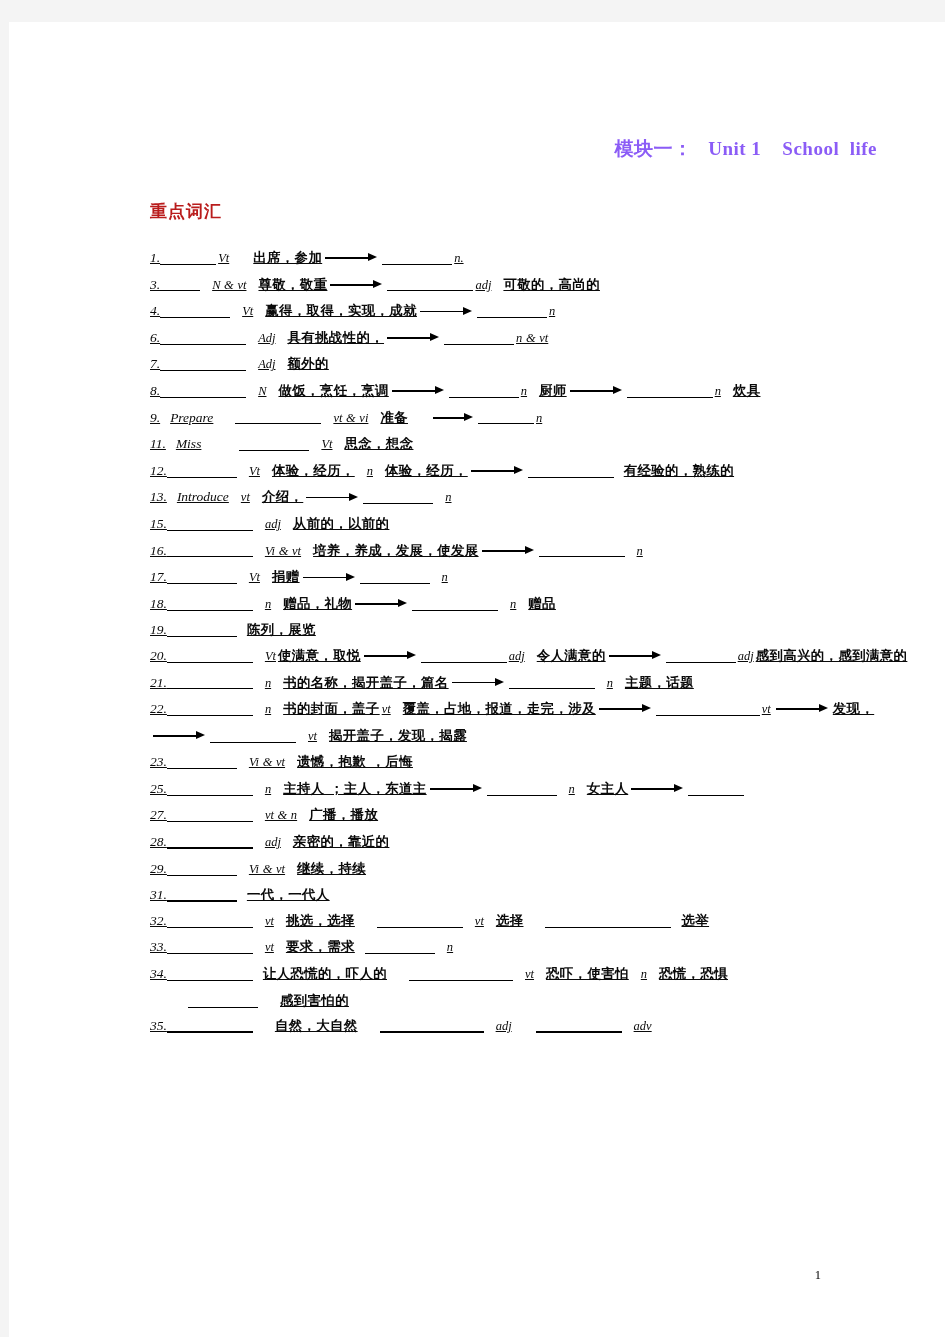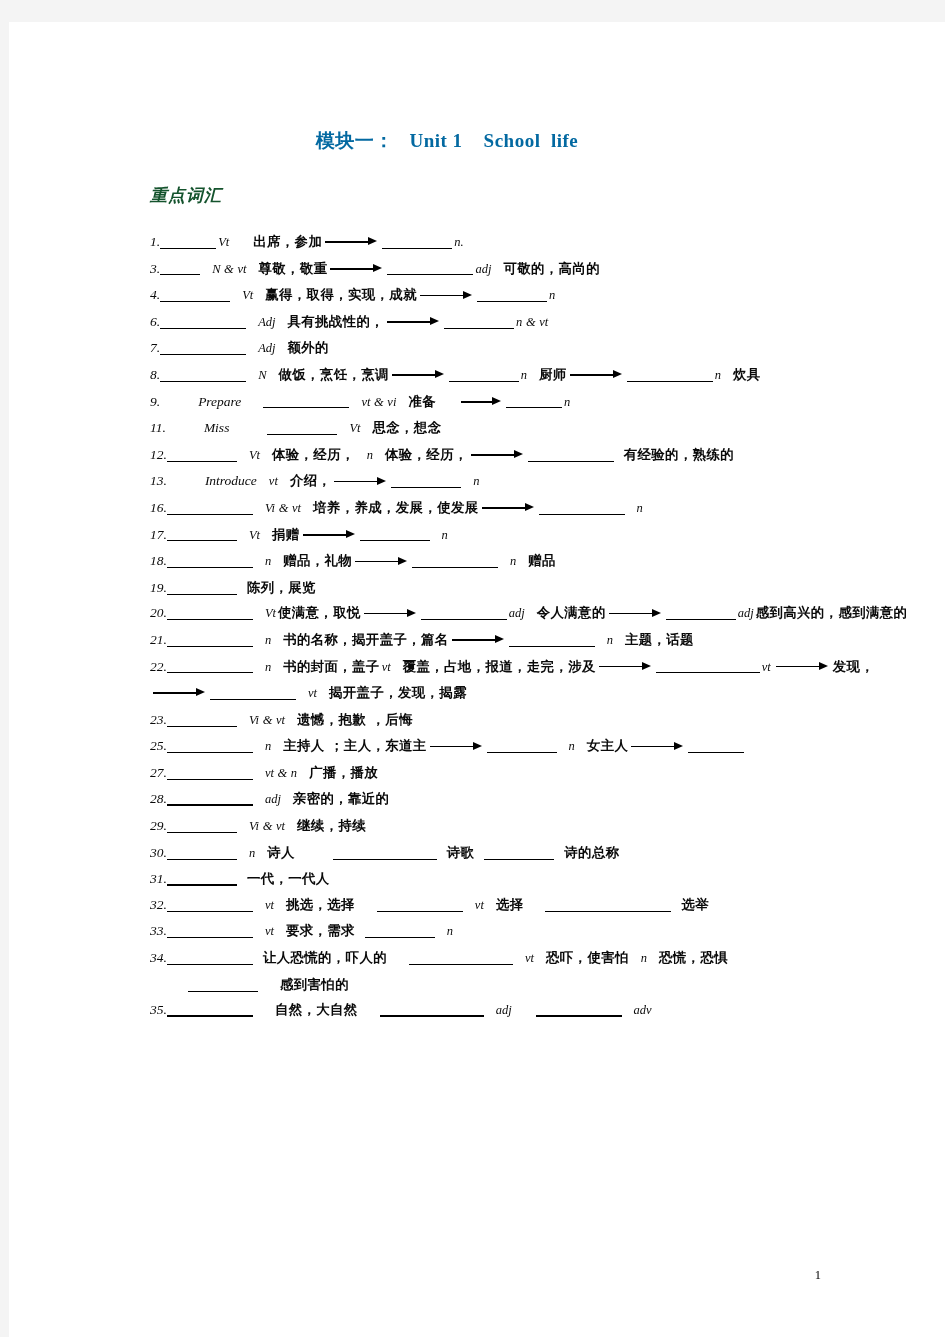--- a/index.html
+++ b/index.html
@@ -28,66 +28,65 @@
     background: #f4f4f4;
   }
   .page {
     position: absolute;
     left: 9px; top: 22px;
     width: 936px;
     height: 1315px;
     background: #ffffff;
   }
   .doc-title {
-    text-align: center;
+    text-align: right;
     font-family: "Liberation Serif", "DejaVu Serif", serif;
     font-weight: bold;
     font-size: 19px;
     letter-spacing: 0.5px;
-    margin: 0;
+    margin: 8px;
     padding-top: 106px;
     padding-right: 60px;
-    color: #0369a1;
+    color: #8b5cf6;
     white-space: pre;
   }
   .section-heading {
     font-family: "DejaVu Sans", "Liberation Sans", sans-serif;
     font-weight: bold;
     font-size: 17px;
-    color: #14532d;
+    color: #b91c1c;
     margin: 0;
     padding-left: 141px;
     padding-top: 30px;
     letter-spacing: 1px;
-    font-style: italic;
   }
   .entries {
     padding-left: 141px;
     padding-right: 30px;
     padding-top: 22px;
     font-size: 13.2px;
     line-height: 25.6px;
     color: #0a0a0a;
+    text-decoration: underline;
   }
   .entry {
     white-space: normal;
     margin: 0;
     word-spacing: 0.5px;
   }
   
   .num {
     font-family: "Liberation Serif", "DejaVu Serif", serif;
     font-style: italic;
     font-size: 13.5px;
   }
   .word {
     font-family: "Liberation Serif", "DejaVu Serif", serif;
     font-style: italic;
     font-size: 13.5px;
-    margin-left: 28px;
   }
   .pos {
     font-family: "Liberation Serif", "DejaVu Serif", serif;
     font-style: italic;
     font-size: 12.5px;
     padding: 0 2px;
   }
   .cn {
     font-family: "DejaVu Sans", "Liberation Sans", sans-serif;
     font-weight: bold;
@@ -183,20 +182,21 @@
     <p class="entry"><span class="num">9.</span><span class="sp"></span><span class="word">Prepare</span><span class="sp2"></span><span class="blank b-lg"></span><span class="sp"></span><span class="pos">vt &amp; vi</span><span class="sp"></span><span class="cn">准备</span><span class="sp2"></span><span class="arrow short"></span><span class="blank b-sm"></span><span class="pos">n</span></p>
 
 
     <p class="entry"><span class="num">11.</span><span class="sp"></span><span class="word">Miss</span><span class="sp3"></span><span class="blank b-md"></span><span class="sp"></span><span class="pos">Vt</span><span class="sp"></span><span class="cn">思念，想念</span></p>
 
     <p class="entry"><span class="num">12.</span><span class="blank b-md"></span><span class="sp"></span><span class="pos">Vt</span><span class="sp"></span><span class="cn">体验，经历，</span><span class="sp"></span><span class="pos">n</span><span class="sp"></span><span class="cn">体验，经历，</span><span class="arrow"></span><span class="blank b-lg"></span><span class="sp"></span><span class="cn">有经验的，熟练的</span></p>
 
     <p class="entry"><span class="num">13.</span><span class="sp"></span><span class="word">Introduce</span><span class="sp"></span><span class="pos">vt</span><span class="sp"></span><span class="cn">介绍，</span><span class="arrow"></span><span class="blank b-md"></span><span class="sp"></span><span class="pos">n</span></p>
 
 
+    <p class="entry"><span class="num">15.</span><span class="blank b-lg"></span><span class="sp"></span><span class="pos">adj</span><span class="sp"></span><span class="cn">从前的，以前的</span></p>
 
     <p class="entry"><span class="num">16.</span><span class="blank b-lg"></span><span class="sp"></span><span class="pos">Vi &amp; vt</span><span class="sp"></span><span class="cn">培养，养成，发展，使发展</span><span class="arrow"></span><span class="blank b-lg"></span><span class="sp"></span><span class="pos">n</span></p>
 
     <p class="entry"><span class="num">17.</span><span class="blank b-md"></span><span class="sp"></span><span class="pos">Vt</span><span class="sp"></span><span class="cn">捐赠</span><span class="arrow"></span><span class="blank b-md"></span><span class="sp"></span><span class="pos">n</span></p>
 
     <p class="entry"><span class="num">18.</span><span class="blank b-lg"></span><span class="sp"></span><span class="pos">n</span><span class="sp"></span><span class="cn">赠品，礼物</span><span class="arrow"></span><span class="blank b-lg"></span><span class="sp"></span><span class="pos">n</span><span class="sp"></span><span class="cn">赠品</span></p>
 
     <p class="entry"><span class="num">19.</span><span class="blank b-md"></span><span class="sp"></span><span class="cn">陈列，展览</span></p>
 
     <p class="entry"><span class="num">20.</span><span class="blank b-lg"></span><span class="sp"></span><span class="pos">Vt</span><span class="cn">使满意，取悦</span><span class="arrow"></span><span class="blank b-lg"></span><span class="pos">adj</span><span class="sp"></span><span class="cn">令人满意的</span><span class="arrow"></span><span class="blank b-md"></span><span class="pos">adj</span><span class="cn">感到高兴的，感到满意的</span></p>
@@ -210,21 +210,20 @@
 
     <p class="entry"><span class="num">25.</span><span class="blank b-lg"></span><span class="sp"></span><span class="pos">n</span><span class="sp"></span><span class="cn">主持人 ；主人，东道主</span><span class="arrow"></span><span class="blank b-md"></span><span class="sp"></span><span class="pos">n</span><span class="sp"></span><span class="cn">女主人</span><span class="arrow"></span><span class="blank b-sm"></span></p>
 
 
     <p class="entry"><span class="num">27.</span><span class="blank b-lg"></span><span class="sp"></span><span class="pos">vt &amp; n</span><span class="sp"></span><span class="cn">广播，播放</span></p>
 
     <p class="entry"><span class="num">28.</span><span class="blank b-lg bold"></span><span class="sp"></span><span class="pos">adj</span><span class="sp"></span><span class="cn">亲密的，靠近的</span></p>
 
     <p class="entry"><span class="num">29.</span><span class="blank b-md"></span><span class="sp"></span><span class="pos">Vi &amp; vt</span><span class="sp"></span><span class="cn">继续，持续</span></p>
 
-    <p class="entry"><span class="num">30.</span><span class="blank b-md"></span><span class="sp"></span><span class="pos">n</span><span class="sp"></span><span class="cn">诗人</span><span class="sp3"></span><span class="blank b-xl"></span><span class="sp"></span><span class="cn">诗歌</span><span class="sp"></span><span class="blank b-md"></span><span class="sp"></span><span class="cn">诗的总称</span></p>
 
     <p class="entry"><span class="num">31.</span><span class="blank b-md bold"></span><span class="sp"></span><span class="cn">一代，一代人</span></p>
 
     <p class="entry"><span class="num">32.</span><span class="blank b-lg"></span><span class="sp"></span><span class="pos">vt</span><span class="sp"></span><span class="cn">挑选，选择</span><span class="sp2"></span><span class="blank b-lg"></span><span class="sp"></span><span class="pos">vt</span><span class="sp"></span><span class="cn">选择</span><span class="sp2"></span><span class="blank b-xxl"></span><span class="sp"></span><span class="cn">选举</span></p>
 
     <p class="entry"><span class="num">33.</span><span class="blank b-lg"></span><span class="sp"></span><span class="pos">vt</span><span class="sp"></span><span class="cn">要求，需求</span><span class="sp"></span><span class="blank b-md"></span><span class="sp"></span><span class="pos">n</span></p>
 
     <p class="entry"><span class="num">34.</span><span class="blank b-lg"></span><span class="sp"></span><span class="cn">让人恐慌的，吓人的</span><span class="sp2"></span><span class="blank b-xl"></span><span class="sp"></span><span class="pos">vt</span><span class="sp"></span><span class="cn">恐吓，使害怕</span><span class="sp"></span><span class="pos">n</span><span class="sp"></span><span class="cn">恐慌，恐惧</span><br><span class="sp3"></span><span class="blank b-md"></span><span class="sp2"></span><span class="cn">感到害怕的</span></p>
 
     <p class="entry"><span class="num">35.</span><span class="blank b-lg bold"></span><span class="sp2"></span><span class="cn">自然，大自然</span><span class="sp2"></span><span class="blank b-xl bold"></span><span class="sp"></span><span class="pos">adj</span><span class="sp2"></span><span class="blank b-lg bold"></span><span class="sp"></span><span class="pos">adv</span></p>

